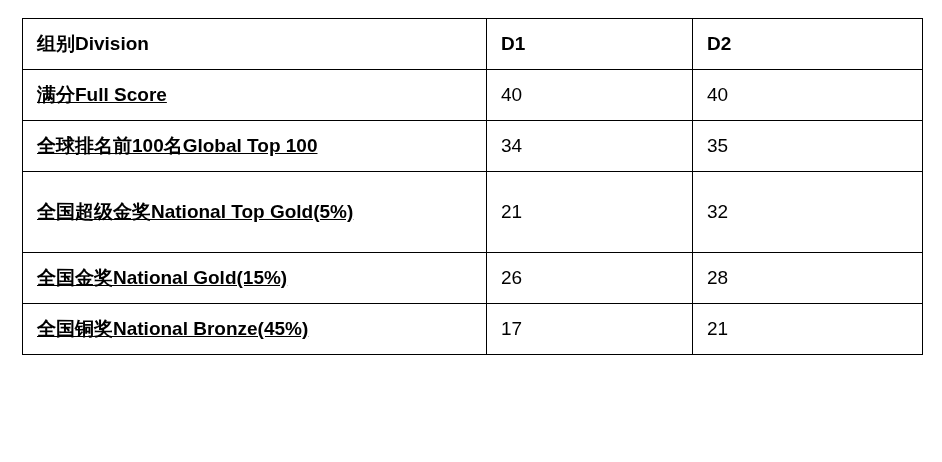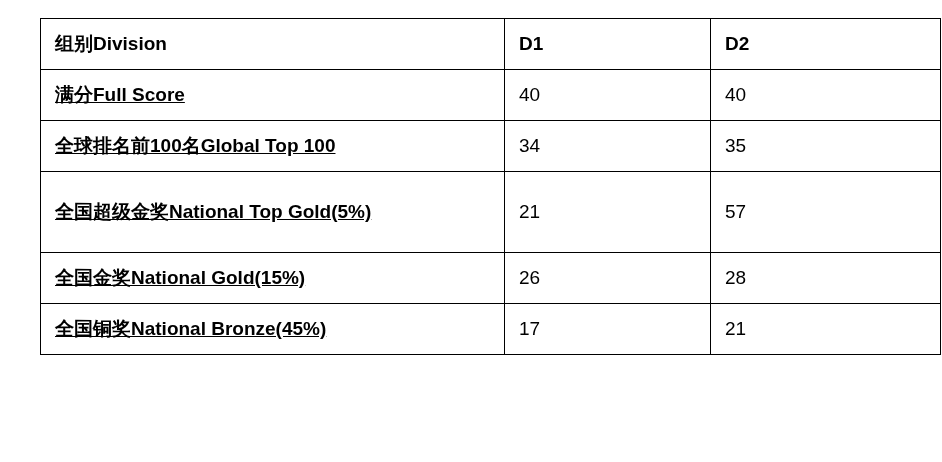--- a/index.html
+++ b/index.html
@@ -19,21 +19,20 @@
     height: 462px;
     position: relative;
     background: #ffffff;
     box-sizing: border-box;
   }
   .table-wrap {
     position: absolute;
     left: 22px;
     top: 18px;
     width: 900px;
-    margin-left: 18px;
   }
   table.score-table {
     border-collapse: collapse;
     width: 900px;
     table-layout: fixed;
   }
   table.score-table col.c-label { width: 464px; }
   table.score-table col.c-d1 { width: 206px; }
   table.score-table col.c-d2 { width: 230px; }
 
@@ -115,21 +114,21 @@
           </td>
         </tr>
         <tr class="tall">
           <td class="label">
             <span class="cell-text">全国超级金奖National Top Gold(5%)</span>
           </td>
           <td class="value">
             <span class="cell-text">21</span>
           </td>
           <td class="value">
-            <span class="cell-text">57</span>
+            <span class="cell-text">32</span>
           </td>
         </tr>
         <tr>
           <td class="label">
             <span class="cell-text">全国金奖National Gold(15%)</span>
           </td>
           <td class="value">
             <span class="cell-text">26</span>
           </td>
           <td class="value">

